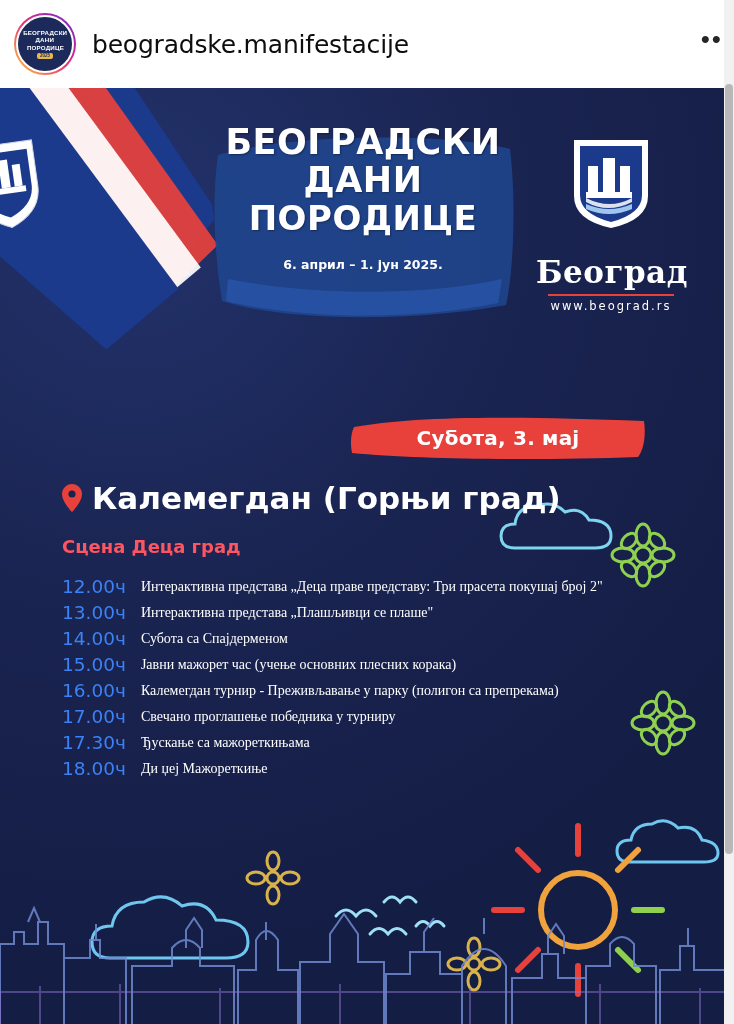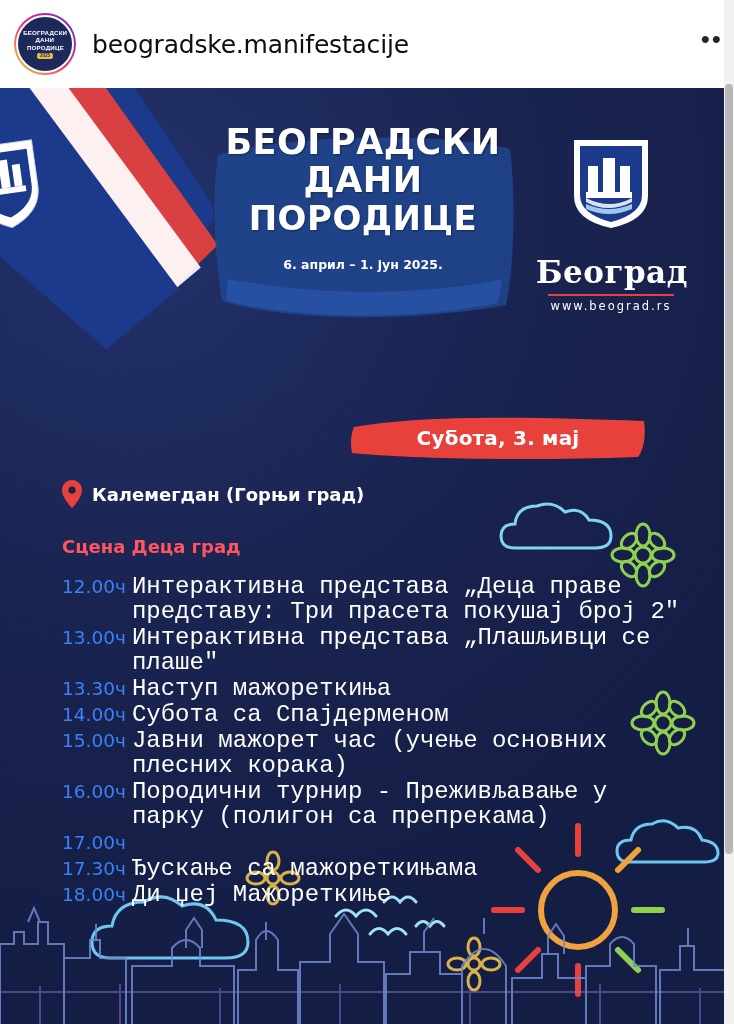--- a/index.html
+++ b/index.html
@@ -239,21 +239,21 @@
   .loc {
     position: absolute;
     left: 62px;
     top: 392px;
     display: flex;
     align-items: center;
     gap: 10px;
   }
   .loc-text {
     color: #ffffff;
-    font-size: 18px;
+    font-size: 31px;
     font-weight: bold;
     font-family: "DejaVu Sans", sans-serif;
   }
   .pin {
     width: 20px;
     height: 28px;
     position: relative;
   }
 
   .stage {
@@ -283,23 +283,23 @@
     font-weight: normal;
     font-size: 18.5px;
     font-family: "DejaVu Sans", sans-serif;
     white-space: nowrap;
     flex: 0 0 auto;
     line-height: 25px;
     text-align: center;
   }
   .sched-desc {
     color: #ffffff;
-    font-size: 24px;
-    font-family: Liberation Mono, monospace;
-    margin-left: 6px;
+    font-size: 14px;
+    font-family: Liberation Serif, serif;
+    margin-left: 15px;
     line-height: 25px;
   }
 
   
   .doodle { position: absolute; }
 
   
   .skyline {
     position: absolute;
     left: 0;
@@ -474,37 +474,34 @@
   <div class="schedule">
     <div class="sched-row">
       <div class="sched-time">12.00ч</div>
       <div class="sched-desc">Интерактивна представа „Деца праве представу: Три прасета покушај број 2"</div>
     </div>
     <div class="sched-row">
       <div class="sched-time">13.00ч</div>
       <div class="sched-desc">Интерактивна представа „Плашљивци се плаше"</div>
     </div>
     <div class="sched-row">
-      <div class="sched-time">13.30ч</div>
-      <div class="sched-desc">Наступ мажореткиња</div>
-    </div>
-    <div class="sched-row">
       <div class="sched-time">14.00ч</div>
       <div class="sched-desc">Субота са Спајдерменом</div>
     </div>
     <div class="sched-row">
       <div class="sched-time">15.00ч</div>
       <div class="sched-desc">Јавни мажорет час (учење основних плесних корака)</div>
     </div>
     <div class="sched-row">
       <div class="sched-time">16.00ч</div>
-      <div class="sched-desc">Породични турнир - Преживљавање у парку (полигон са препрекама)</div>
+      <div class="sched-desc">Калемегдан турнир - Преживљавање у парку (полигон са препрекама)</div>
     </div>
     <div class="sched-row">
       <div class="sched-time">17.00ч</div>
+      <div class="sched-desc">Свечано проглашење победника у турниру</div>
     </div>
     <div class="sched-row">
       <div class="sched-time">17.30ч</div>
       <div class="sched-desc">Ђускање са мажореткињама</div>
     </div>
     <div class="sched-row">
       <div class="sched-time">18.00ч</div>
       <div class="sched-desc">Ди џеј Мажореткиње</div>
     </div>
   </div>

